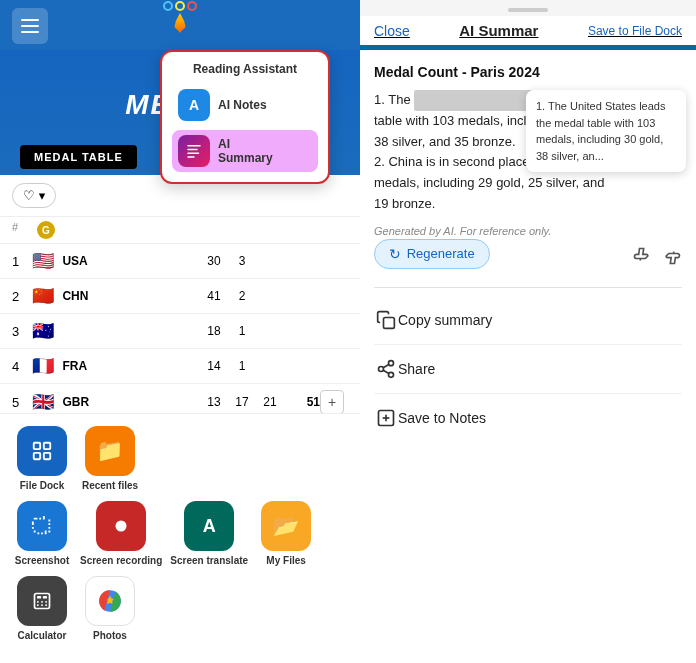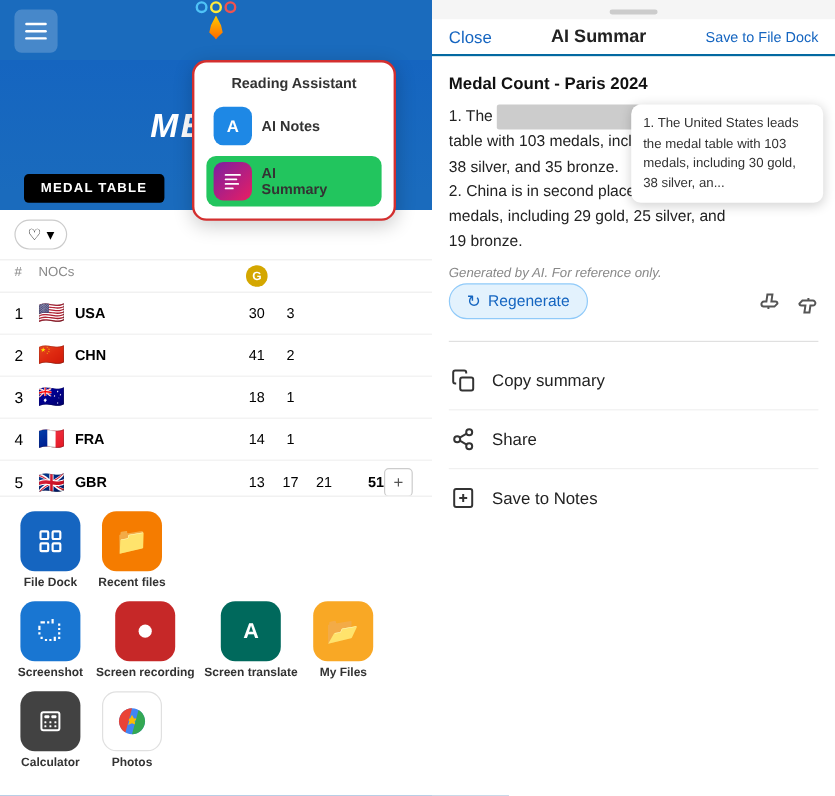--- a/index.html
+++ b/index.html
@@ -303,22 +303,23 @@
       border-radius: 2px;
       margin: 8px auto 4px;
     }
 
     
     .ai-header {
       display: flex;
       align-items: center;
       justify-content: space-between;
       padding: 6px 14px 6px;
-      border-bottom: 2px solid #0369a1;
+      border-bottom: 5px solid #0369a1;
       background: #fff;
+      text-decoration: underline;
     }
     .close-btn {
       color: #1565c0;
       font-size: 14px;
       font-weight: 500;
       cursor: pointer;
     }
     .ai-header-title {
       font-size: 15px;
       font-weight: 700;
@@ -401,21 +402,21 @@
 
     .divider {
       height: 1px;
       background: #e0e0e0;
       margin: 8px 0;
     }
 
     .action-item {
       display: flex;
       align-items: center;
-      gap: 12px;
+      gap: 0;
       padding: 12px 0;
       cursor: pointer;
       border-bottom: 1px solid #f0f0f0;
     }
     .action-item:last-child { border-bottom: none; }
 
     .action-icon {
       width: 24px;
       height: 24px;
       display: flex;
@@ -468,21 +469,20 @@
     <div class="medal-list-area">
       <div class="like-bar">
         <div class="like-btn">
           <span>♡</span>
           <span>▾</span>
         </div>
       </div>
 
       <div class="medal-table-header">
         <div class="col-rank">#</div>
-        <div class="col-noc">NOCs</div>
         <div class="col-gold">
           <div class="gold-icon">G</div>
         </div>
         <div class="col-silver"></div>
         <div class="col-bronze"></div>
         <div class="col-total"></div>
         <div class="col-action"></div>
       </div>
 
       <div class="medal-row">
@@ -569,21 +569,21 @@
     </div>
 
     <div class="reading-assistant-popup">
       <div class="ra-title">Reading Assistant</div>
       <div class="ra-item">
         <div class="ra-icon-blue">
           <span>A</span>
         </div>
         <span class="ra-label">AI Notes</span>
       </div>
-      <div class="ra-item" style="background:#22c55e">
+      <div class="ra-item" style="background:#f0abfc">
         <div class="ra-icon-purple">
           <svg width="18" height="18" viewBox="0 0 24 24" fill="white">
             <rect x="3" y="4" width="18" height="2" rx="1"></rect>
             <rect x="3" y="9" width="14" height="2" rx="1"></rect>
             <rect x="3" y="14" width="16" height="2" rx="1"></rect>
             <rect x="3" y="19" width="10" height="2" rx="1"></rect>
           </svg>
         </div>
         <span class="ra-label">AI<br>Summary</span>
       </div>

